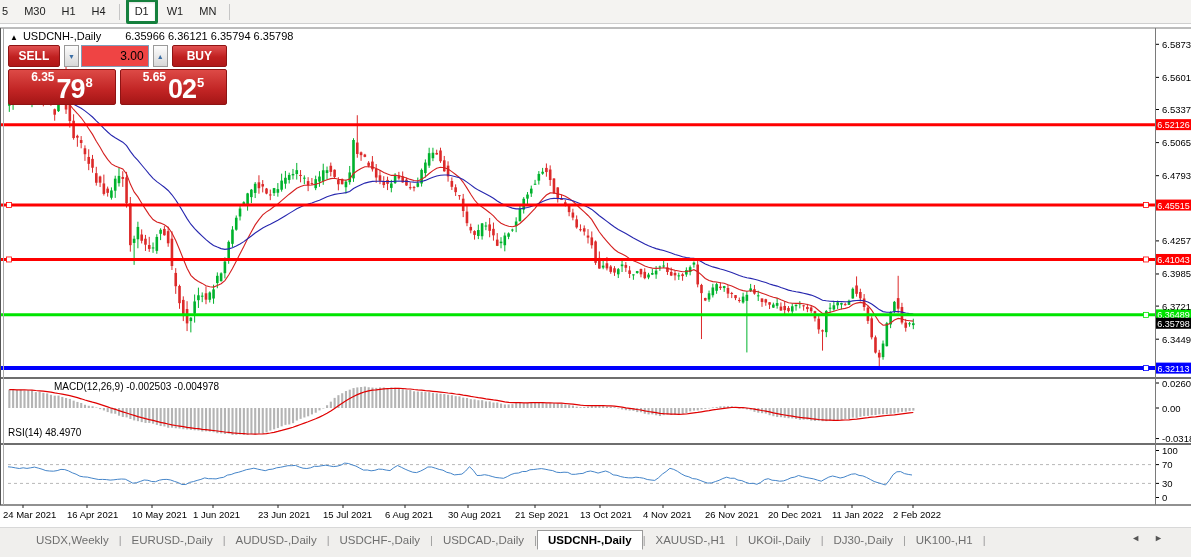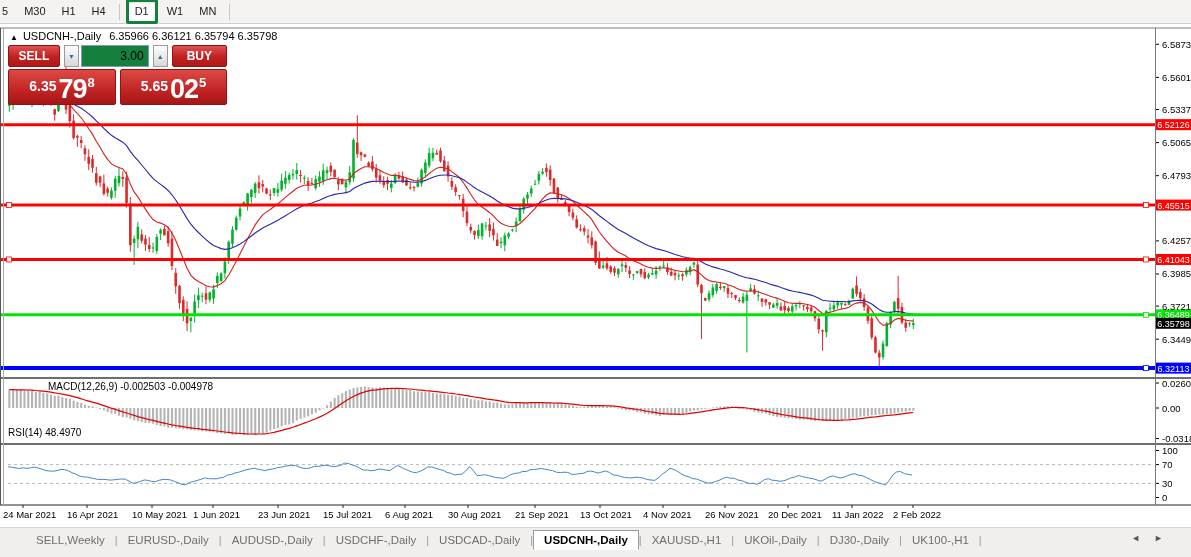--- a/index.html
+++ b/index.html
@@ -10,40 +10,40 @@
            border-bottom:1px solid #cfcfcf;display:flex;align-items:center;z-index:5;}
   .tfbtn{height:19px;line-height:19px;padding:0 6px;margin:0 1px;font-size:11px;color:#222;
          border:1px solid transparent;border-radius:2px;cursor:default;}
   .tfbtn.active{background:#ffffff;border:3px solid #15803d;box-shadow:inset 0 1px 2px #0002;}
   .tbsep{width:1px;height:16px;background:#c6c6c6;margin:0 5px;}
   
   #chartwin{position:absolute;left:0;top:23px;width:1191px;height:504px;background:#fff;}
   #chartsvg{position:absolute;left:0;top:0;z-index:1;}
   #charttitle{position:absolute;left:10px;top:7px;z-index:2;font-size:11px;color:#000;}
   #charttitle .tri{font-size:8px;margin-right:5px;}
-  #charttitle .ohlc{margin-left:8px;}
+  #charttitle .ohlc{margin-left:24px;}
   
   #tradepanel{position:absolute;left:8px;top:22px;width:219px;z-index:3;}
   .tp-row1{display:flex;height:22px;}
   .redbtn{background:linear-gradient(#e05050,#c02020 55%,#b01818);border:1px solid #8e1414;
           border-radius:2px;color:#fff;font-size:12px;font-weight:bold;display:flex;
           align-items:center;justify-content:center;}
   #sellbtn{width:57px;}
   #buybtn{width:61px;margin-left:4px;}
   .spinbtn{width:15px;background:linear-gradient(#fdfdfd,#d8d8d8);border:1px solid #9a9a9a;
            color:#3b6ea5;font-size:7px;display:flex;align-items:center;justify-content:center;margin-left:4px;}
-  #volfield{width:66px;margin-left:2px;background:#15803d;border:1px solid #7f9db9;font-size:12px;
+  #volfield{width:66px;margin-left:2px;background:#ef4444;border:1px solid #7f9db9;font-size:12px;
             color:#000;text-align:right;padding:0 4px;line-height:20px;}
   .tp-row2{display:flex;margin-top:2px;}
   .pricebox{height:33px;border-radius:2px;background:linear-gradient(#dd4a46,#c12424 60%,#a51616);
             border:1px solid #8e1414;color:#fff;display:flex;align-items:flex-end;
             justify-content:center;padding-bottom:1px;}
   #sellprice{width:107px;}
   #buyprice{width:106px;margin-left:4px;}
-  .psmall{font-size:14px;font-weight:bold;margin:0 2px 9px 0;}
+  .psmall{font-size:12px;font-weight:bold;margin:0 2px 19px 0;}
   .pbig{font-size:27px;font-weight:bold;line-height:27px;letter-spacing:-1px;}
   .psup{font-size:13px;font-weight:bold;position:relative;top:-13px;margin-left:1px;}
   
   .indlabel{position:absolute;z-index:2;font-size:10px;color:#000;}
   
   #tabbar{position:absolute;left:0;top:527px;width:1191px;height:24px;background:#f0efed;
           border-top:1px solid #d8d8d8;display:flex;align-items:center;z-index:5;font-size:11.5px;}
   .tab{padding:3px 10px;color:#6e6e6e;white-space:nowrap;cursor:default;}
   .tab.active{background:#ffffff;border:1px solid #9a9a9a;border-bottom:1px solid #fff;
               color:#000;font-weight:bold;margin-top:-1px;}
@@ -913,32 +913,32 @@
             <span class="psup">8</span>
         </div>
         <div id="buyprice" class="pricebox">
           <span class="psmall">5.65</span>
             <span class="pbig">02</span>
             <span class="psup">5</span>
         </div>
       </div>
     </div>
 
-    <div class="indlabel" style="left:8px;top:358px;padding-left:40px;">
+    <div class="indlabel" style="left:14px;top:358px;padding-left:40px;">
       <span>MACD(12,26,9)</span> <span>-0.002503 -0.004978</span>
     </div>
     <div class="indlabel" style="left:8px;top:404px;">
       <span>RSI(14)</span> <span>48.4970</span>
     </div>
   </div>
 
   <div id="tabbar">
     <div style="width:26px;"></div>
     <div id="tabwrap" style="display:flex;align-items:center;">
-        <div class="tab">SELL,Weekly</div>
+        <div class="tab">USDX,Weekly</div>
         <span class="tabsep">|</span>
         <div class="tab">EURUSD-,Daily</div>
         <span class="tabsep">|</span>
         <div class="tab">AUDUSD-,Daily</div>
         <span class="tabsep">|</span>
         <div class="tab">USDCHF-,Daily</div>
         <span class="tabsep">|</span>
         <div class="tab">USDCAD-,Daily</div>
         <span class="tabsep">|</span>
         <div class="tab active">USDCNH-,Daily</div>

